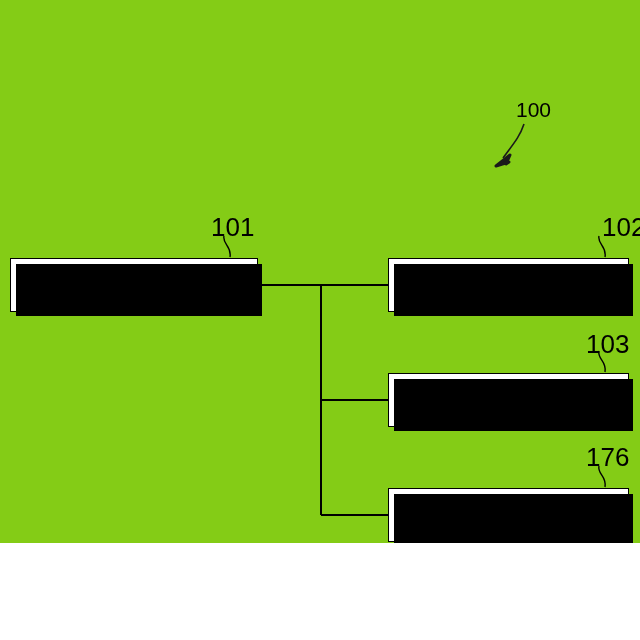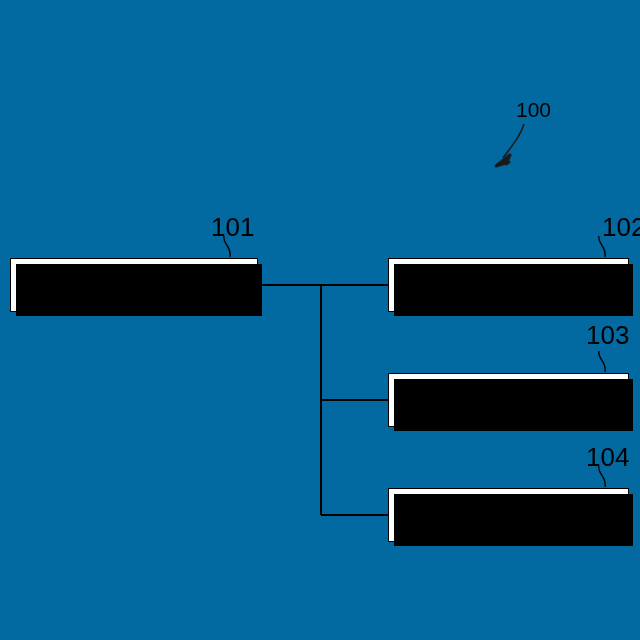--- a/index.html
+++ b/index.html
@@ -6,22 +6,22 @@
     margin: 0;
     padding: 0;
     background: #ffffff;
   }
   body {
     font-family: "Liberation Sans", "DejaVu Sans", sans-serif;
   }
   #figure-root {
     position: relative;
     width: 640px;
-    height: 640px;
-    background: #0369a1;
+    height: 543px;
+    background: #84cc16;
     overflow: hidden;
   }
   .fig-svg {
     position: absolute;
     left: 0;
     top: 0;
     width: 640px;
     height: 640px;
   }
   
@@ -105,20 +105,20 @@
   <div class="ref-num" style="left:211px; top:214px;">101</div>
 
   <div class="node-box" style="left:388px; top:258px; width:241px; height:54px;">
     <span class="node-label">主記憶装置</span>
   </div>
   <div class="ref-num" style="left:602px; top:214px;">102</div>
 
   <div class="node-box" style="left:388px; top:373px; width:241px; height:54px;">
     <span class="node-label">補助記憶装置</span>
   </div>
-  <div class="ref-num" style="left:586px; top:322px;text-align:right;">103</div>
+  <div class="ref-num" style="left:586px; top:331px;text-align:right;">103</div>
 
   <div class="node-box" style="left:388px; top:488px; width:241px; height:54px;">
     <span class="node-label">通信インターフェイス</span>
   </div>
-  <div class="ref-num" style="left:586px; top:444px;">104</div>
+  <div class="ref-num" style="left:586px; top:444px;">176</div>
 
 </div>
 
 </body></html>

